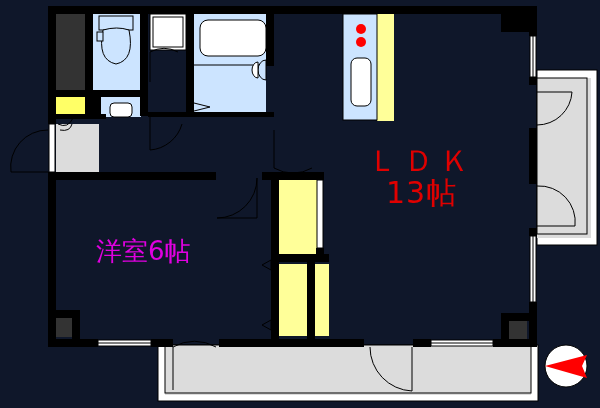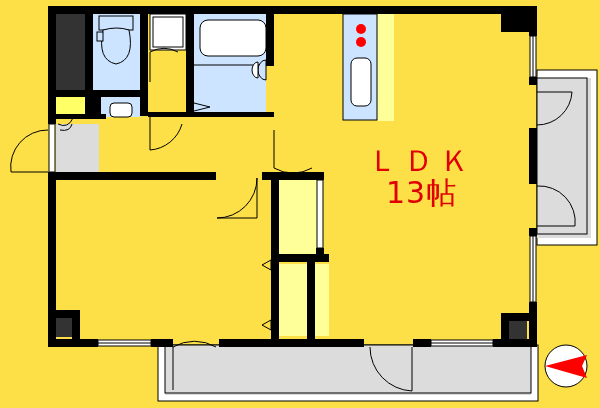--- a/index.html
+++ b/index.html
@@ -1,16 +1,16 @@
 <!DOCTYPE html>
 <html><head>
 <meta charset="utf-8">
 <style>
   html,body{margin:0;padding:0;background:#ffffff;}
-  #canvas{position:relative;width:600px;height:408px;overflow:hidden;background:#fde047;}
+  #canvas{position:relative;width:600px;height:408px;overflow:hidden;background:#0f172a;}
   svg{position:absolute;left:0;top:0;}
   .lbl{position:absolute;font-family:"DejaVu Sans",sans-serif;white-space:nowrap;line-height:1;}
   #ldk{left:368px;top:146px;font-size:30px;color:#e00000;letter-spacing:6px;}
   #ldk13{left:386px;top:178px;font-size:30px;color:#e00000;letter-spacing:1px;}
   #yoshitsu{left:96px;top:238px;font-size:26px;color:#e000e0;}
 </style>
 </head>
 <body>
 
 <div id="canvas">
@@ -136,13 +136,14 @@
   </g>
 
   <g>
     <circle cx="566" cy="366" r="21" fill="#fff" stroke="#000" stroke-width="1"></circle>
     <path d="M545 366 L587 355 L582 366 L587 378 Z" fill="#ff0000"></path>
   </g>
 </svg>
 
 <div class="lbl" id="ldk">ＬＤＫ</div>
 <div class="lbl" id="ldk13">13帖</div>
+<div class="lbl" id="yoshitsu">洋室6帖</div>
 </div>
 
 </body></html>

